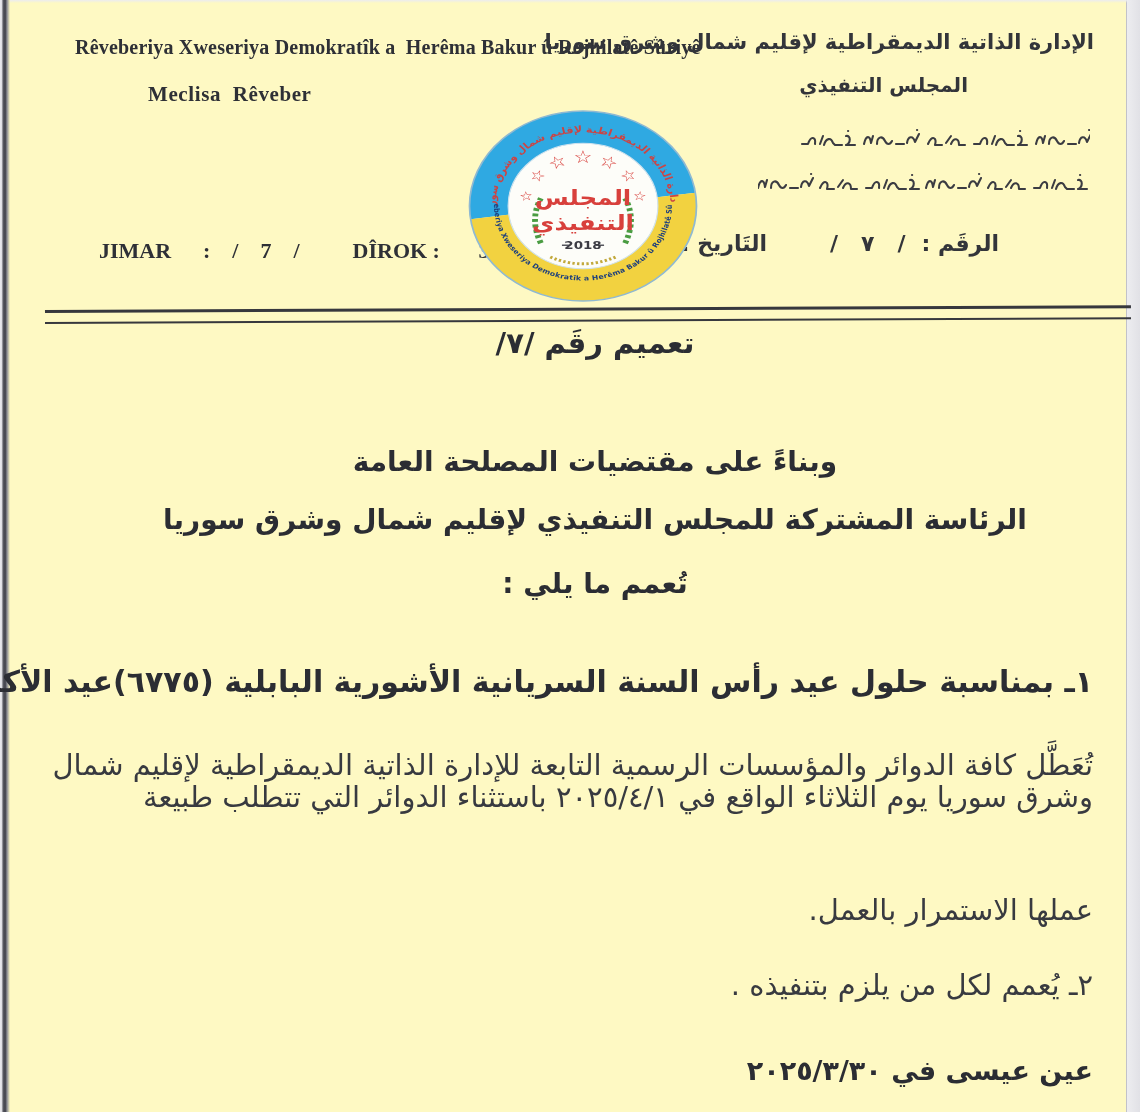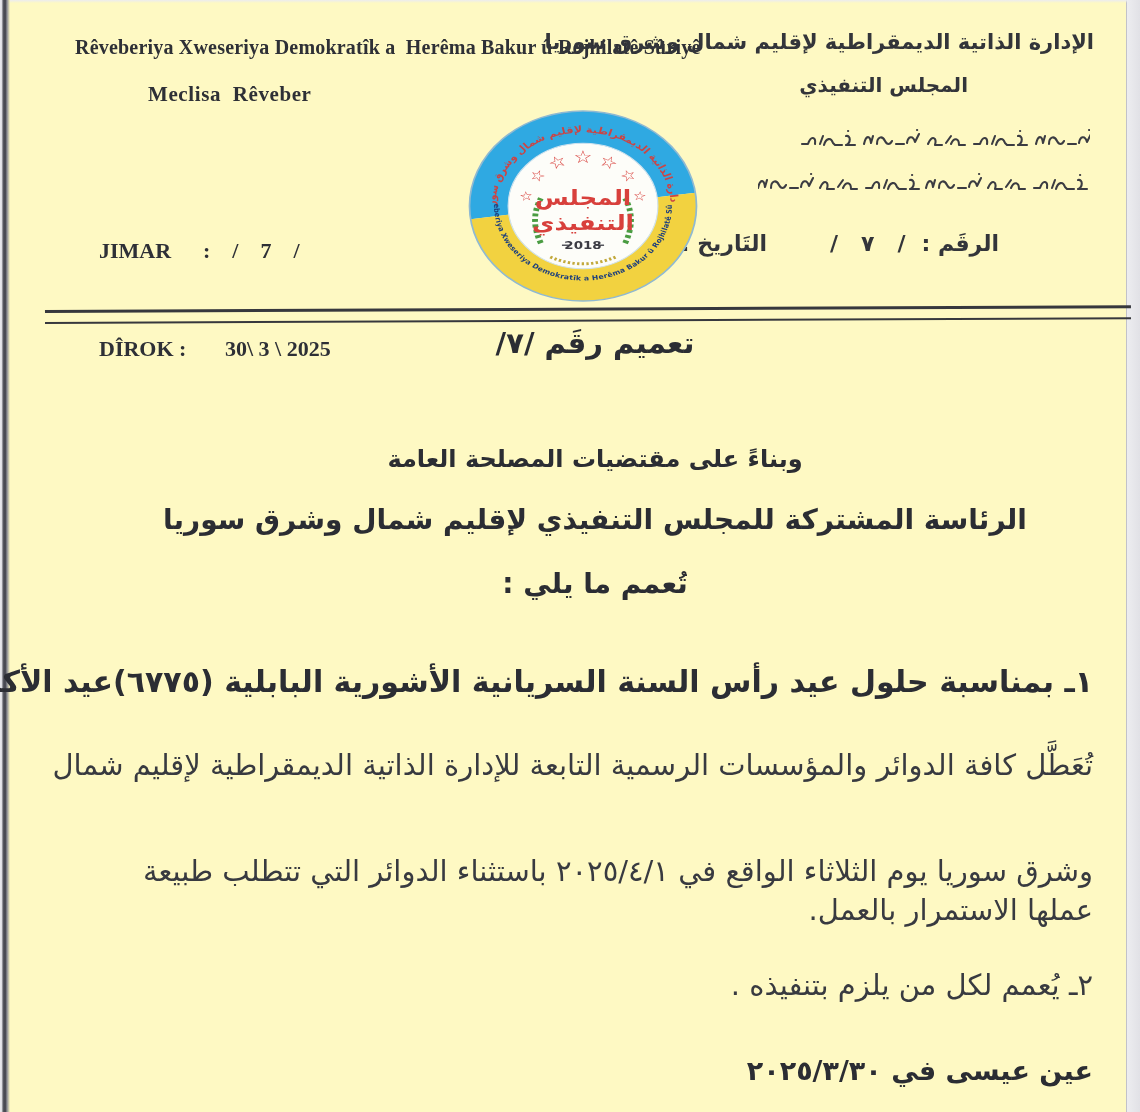--- a/index.html
+++ b/index.html
@@ -26,49 +26,49 @@
   #hdr-latin-1{left:75px;top:36px;font-size:20px;letter-spacing:.2px;}
   #hdr-latin-2{left:148px;top:82px;font-size:21px;letter-spacing:.6px;}
   #hdr-ar-1{right:46px;top:30px;font-size:21px;font-weight:bold;}
   #hdr-ar-2{right:172px;top:73px;font-size:20px;font-weight:bold;}
 
   
   #syriac-1{left:800px;top:124px;}
   #syriac-2{left:758px;top:168px;}
 
   
-  #ref-left{left:66px;top:212px;display:flex;flex-direction:column;gap:20px;}
+  #ref-left{left:66px;top:212px;display:flex;flex-direction:row;gap:20px;}
   #ref-left .row{font-size:22px;}
   #ref-left .lbl{display:inline-block;width:104px;}
   #ref-left .val{margin-left:22px;}
   #ref-right{right:95px;top:206px;display:flex;flex-direction:row;gap:17px;align-items:flex-start;direction:rtl;}
   #ref-right .row{font-size:22px;font-weight:bold;}
   #ref-right .val{margin-right:16px;}
 
   
   #seal{left:466px;top:108px;}
 
   
   #rule{left:45px;top:310px;width:1086px;height:9px;
     border-top:3.5px solid #37383d;border-bottom:2.5px solid #37383d;
     transform:rotate(-0.25deg);transform-origin:left center;}
 
   
   .center-line{left:70px;right:20px;text-align:center;font-weight:bold;color:#2b2d33;}
   #title{top:326px;font-size:29px;}
   #pre1{top:386px;font-size:28px;}
-  #pre2{top:445px;font-size:24px;}
+  #pre2{top:445px;font-size:28px;}
   #pre3{top:503px;font-size:28px;}
   #pre4{top:567px;font-size:28px;}
 
   
   .body-line{right:47px;text-align:right;}
   #it1l1{top:664px;font-size:30px;font-weight:bold;color:#2b2d33;}
   #it1l2{top:748px;font-size:29px;}
-  #it1l3{top:854px;font-size:29px;}
+  #it1l3{top:780px;font-size:29px;}
   #it1l4{top:893px;font-size:29px;}
   #item2{top:968px;font-size:29px;}
   #signoff{top:1055px;font-size:27px;font-weight:bold;color:#2b2d33;}
 </style>
 </head>
 <body>
 
 <div id="page">
 
   <div id="edge-left" class="abs"></div>

